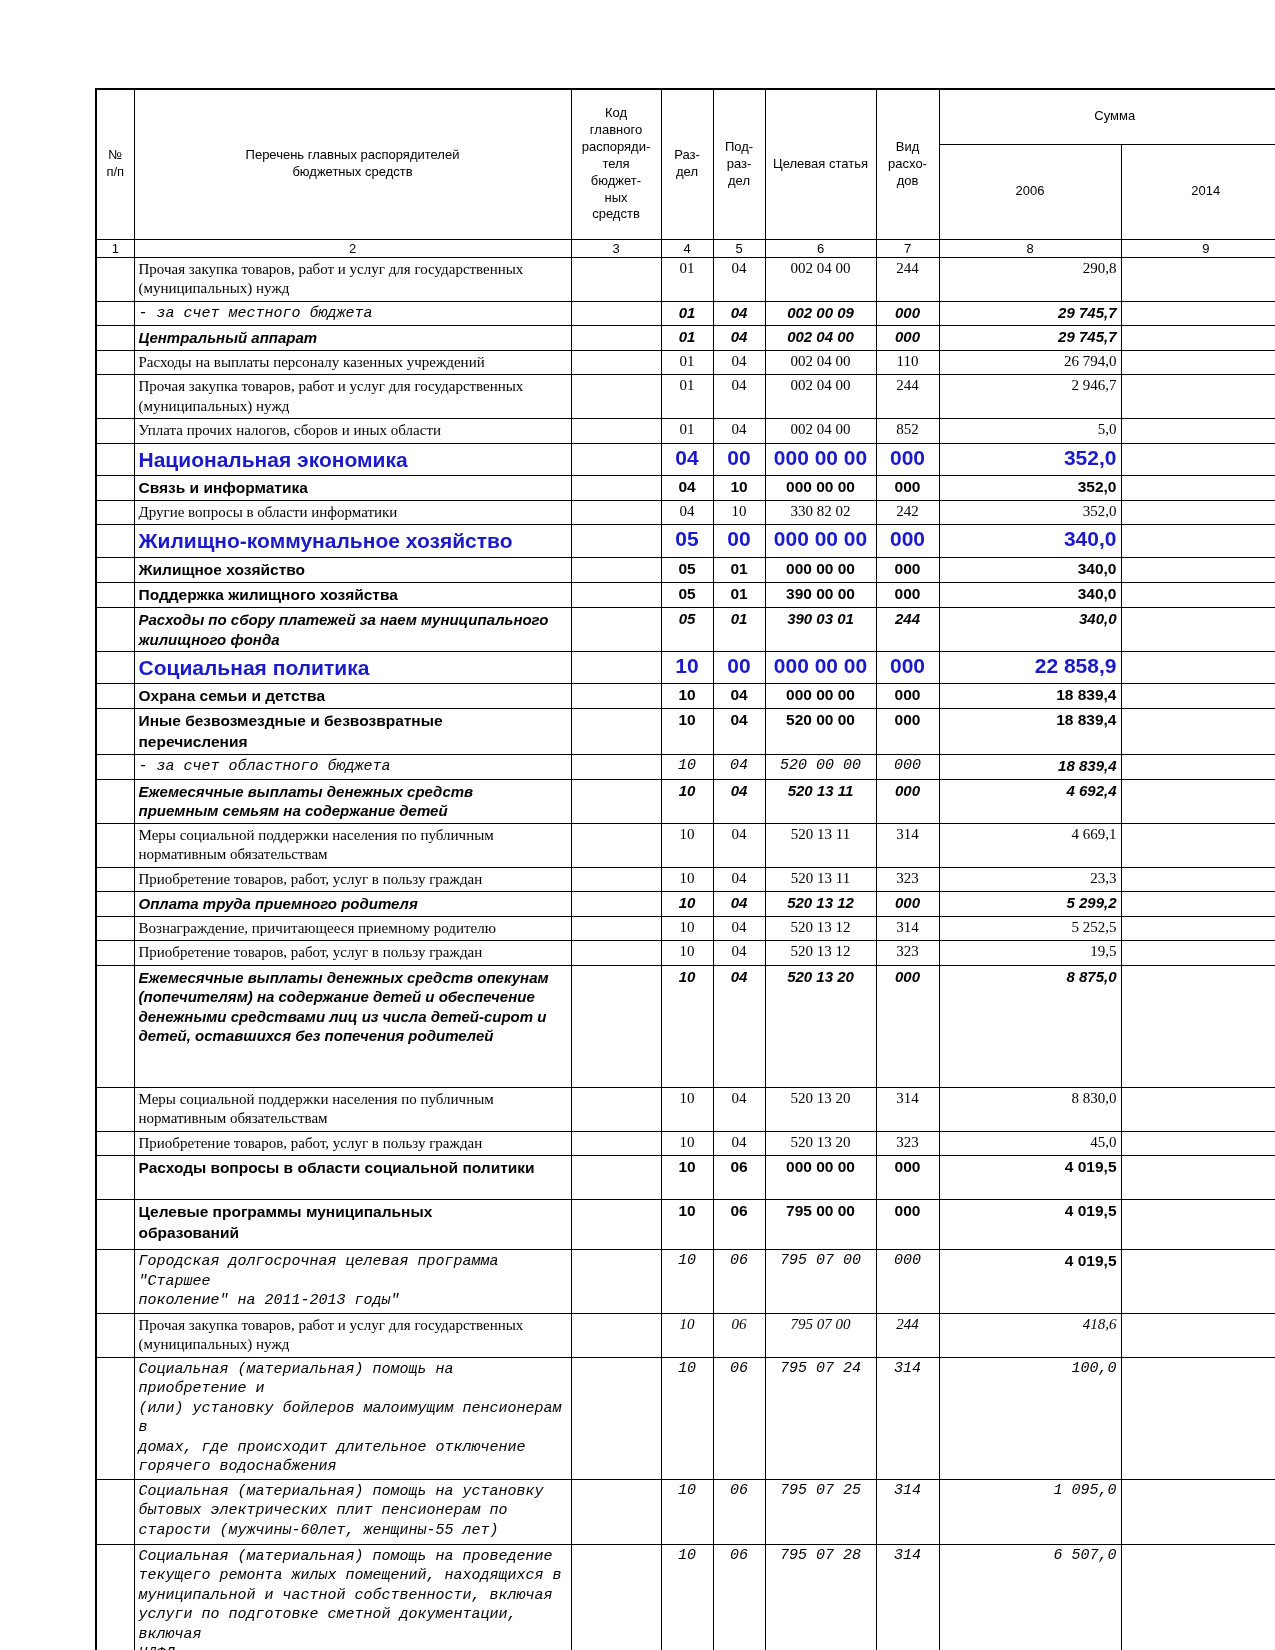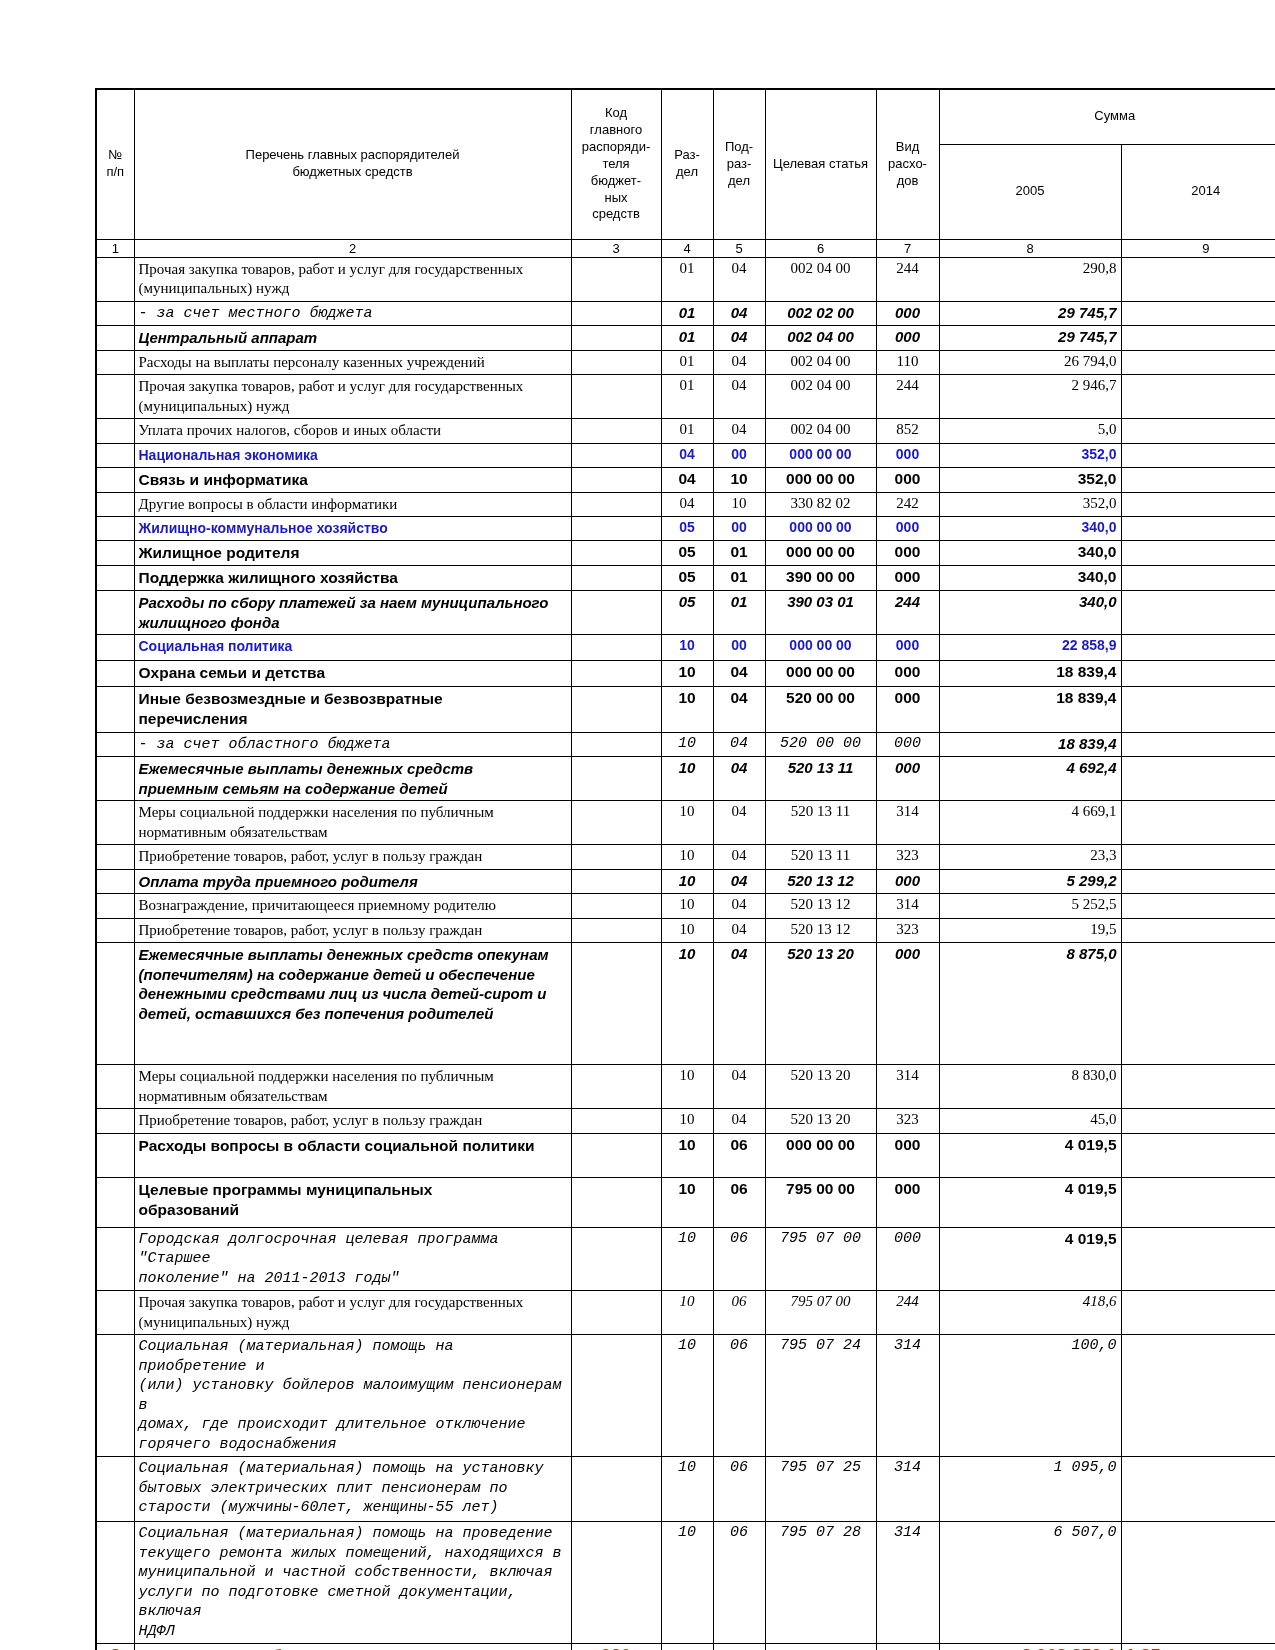--- a/index.html
+++ b/index.html
@@ -40,21 +40,21 @@
   .c3,.c4,.c5,.c6,.c7 { text-align:center; }
   .c8 { text-align:right; padding-right:10px; }
   .c9 { text-align:left; padding-left:55px; }
 
   
   .s-n    { font-family:"Liberation Serif", serif; font-size:15px; }
   .s-si   { font-family:"Liberation Serif", serif; font-size:15px; font-style:italic; }
   .s-i    { font-family:Liberation Mono, monospace; font-size:15px; font-style:italic; }
   .s-b    { font-family:"Liberation Sans", sans-serif; font-size:15.5px; font-weight:bold; }
   .s-bi   { font-family:"Liberation Sans", sans-serif; font-size:15px; font-weight:bold; font-style:italic; }
-  .s-blue { font-family:"Liberation Sans", sans-serif; font-size:14px; font-weight:bold; color:var(--c-blue,#1a1ac8); }
+  .s-blue { font-family:"Liberation Sans", sans-serif; font-size:21px; font-weight:bold; color:var(--c-blue,#1a1ac8); }
   .s-red  { font-family:"Liberation Sans", sans-serif; font-size:18px; font-weight:bold; color:var(--c-red,#e81414); }
 </style>
 </head>
 <body>
 
 <div class="page">
   <table class="budget">
     <colgroup>
       <col style="width:38px">
       <col style="width:437px">
@@ -84,21 +84,21 @@
         <th class="hc" rowspan="2">Под-
 раз-
 дел</th>
         <th class="hc" rowspan="2">Целевая статья</th>
         <th class="hc" rowspan="2">Вид
 расхо-
 дов</th>
         <th class="hc hc-sum" colspan="2">Сумма</th>
       </tr>
       <tr class="h-years">
-        <th class="hc">2005</th>
+        <th class="hc">2006</th>
         <th class="hc">2014</th>
       </tr>
       <tr class="numrow">
           <th class="hc">1</th>
           <th class="hc">2</th>
           <th class="hc">3</th>
           <th class="hc">4</th>
           <th class="hc">5</th>
           <th class="hc">6</th>
           <th class="hc">7</th>
@@ -118,21 +118,21 @@
           <td class="c7 s-n">244</td>
           <td class="c8 s-n">290,8</td>
           <td class="c9 s-n"></td>
         </tr>
         <tr style="height: 20px;">
           <td class="c1 s-i"></td>
           <td class="c2 s-i">- за счет местного бюджета</td>
           <td class="c3 s-bi"></td>
           <td class="c4 s-bi">01</td>
           <td class="c5 s-bi">04</td>
-          <td class="c6 s-bi">002 02 00</td>
+          <td class="c6 s-bi">002 00 09</td>
           <td class="c7 s-bi">000</td>
           <td class="c8 s-bi">29 745,7</td>
           <td class="c9 s-bi"></td>
         </tr>
         <tr style="height: 20px;">
           <td class="c1 s-bi"></td>
           <td class="c2 s-bi">Центральный аппарат</td>
           <td class="c3 s-bi"></td>
           <td class="c4 s-bi">01</td>
           <td class="c5 s-bi">04</td>
@@ -214,21 +214,21 @@
           <td class="c3 s-blue"></td>
           <td class="c4 s-blue">05</td>
           <td class="c5 s-blue">00</td>
           <td class="c6 s-blue">000 00 00</td>
           <td class="c7 s-blue">000</td>
           <td class="c8 s-blue">340,0</td>
           <td class="c9 s-blue"></td>
         </tr>
         <tr style="height: 23px;">
           <td class="c1 s-b"></td>
-          <td class="c2 s-b">Жилищное родителя</td>
+          <td class="c2 s-b">Жилищное хозяйство</td>
           <td class="c3 s-b"></td>
           <td class="c4 s-b">05</td>
           <td class="c5 s-b">01</td>
           <td class="c6 s-b">000 00 00</td>
           <td class="c7 s-b">000</td>
           <td class="c8 s-b">340,0</td>
           <td class="c9 s-b"></td>
         </tr>
         <tr style="height: 23px;">
           <td class="c1 s-b"></td>

